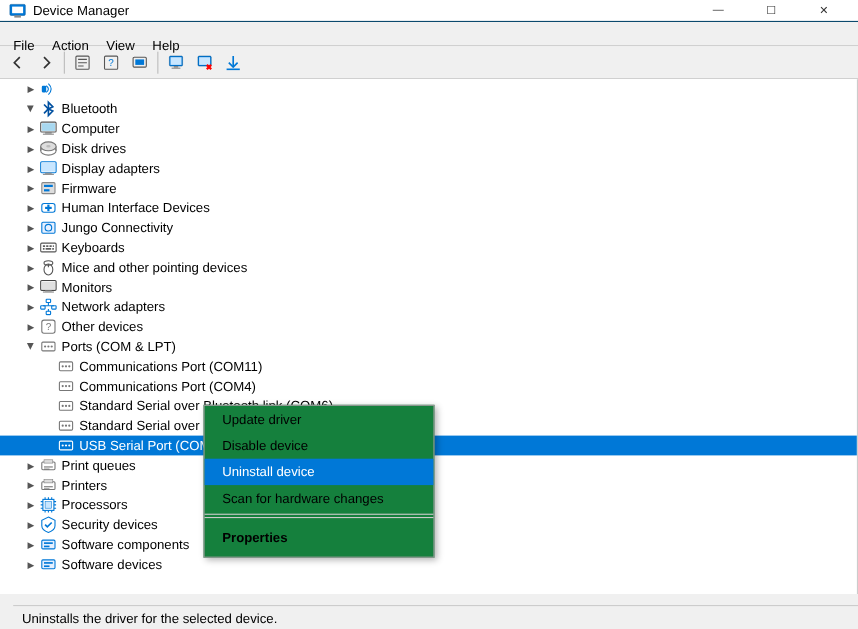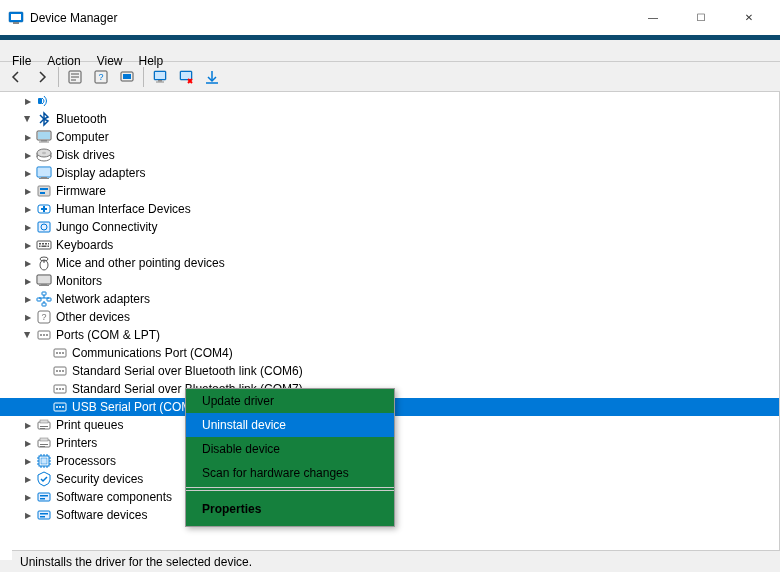--- a/index.html
+++ b/index.html
@@ -8,24 +8,24 @@
       font-size: 12px;
       background: #f0f0f0;
       width: 780px;
       height: 572px;
       overflow: hidden;
     }
 
     
     .title-bar {
       background: #ffffff;
-      border-bottom: 5px solid #0c4a6e;
-      display: flex;
-      align-items: center;
-      height: 40px;
+      border-bottom: 1px solid #0c4a6e;
+      display: flex;
+      align-items: center;
+      height: 20px;
       padding: 0 8px;
       justify-content: space-between;
     }
     .title-bar-left {
       display: flex;
       align-items: center;
       gap: 6px;
     }
     .title-bar-icon {
       width: 16px;
@@ -476,20 +476,32 @@
         <svg width="16" height="16" viewBox="0 0 16 16">
           <rect x="2" y="4" width="12" height="8" rx="1" fill="none" stroke="#777" stroke-width="1"></rect>
           <circle cx="5" cy="8" r="1" fill="#777"></circle>
           <circle cx="8" cy="8" r="1" fill="#777"></circle>
           <circle cx="11" cy="8" r="1" fill="#777"></circle>
         </svg>
       </span>
       <span class="item-label">Ports (COM &amp; LPT)</span>
     </div>
 
+    <div class="tree-item indent-2">
+      <span class="expand-arrow" style="visibility:hidden">▶</span>
+      <span class="item-icon">
+        <svg width="16" height="16" viewBox="0 0 16 16">
+          <rect x="2" y="4" width="12" height="8" rx="1" fill="none" stroke="#777" stroke-width="1"></rect>
+          <circle cx="5" cy="8" r="1" fill="#777"></circle>
+          <circle cx="8" cy="8" r="1" fill="#777"></circle>
+          <circle cx="11" cy="8" r="1" fill="#777"></circle>
+        </svg>
+      </span>
+      <span class="item-label">Communications Port (COM11)</span>
+    </div>
 
     <div class="tree-item indent-2">
       <span class="expand-arrow" style="visibility:hidden">▶</span>
       <span class="item-icon">
         <svg width="16" height="16" viewBox="0 0 16 16">
           <rect x="2" y="4" width="12" height="8" rx="1" fill="none" stroke="#777" stroke-width="1"></rect>
           <circle cx="5" cy="8" r="1" fill="#777"></circle>
           <circle cx="8" cy="8" r="1" fill="#777"></circle>
           <circle cx="11" cy="8" r="1" fill="#777"></circle>
         </svg>
@@ -617,22 +629,22 @@
           <rect x="4" y="9" width="5" height="1.5" fill="#0078d7"></rect>
         </svg>
       </span>
       <span class="item-label">Software devices</span>
     </div>
 
   </div>
 
   <div class="context-menu">
     <div class="context-menu-item">Update driver</div>
+    <div class="context-menu-item">Disable device</div>
     <div class="context-menu-item active">Uninstall device</div>
-    <div class="context-menu-item">Disable device</div>
     <div class="context-menu-item">Scan for hardware changes</div>
     <div class="context-menu-separator"></div>
     <div class="context-menu-header">Properties</div>
   </div>
 
 </div>
 
 <div class="status-bar">
   <span>Uninstalls the driver for the selected device.</span>
 </div>

